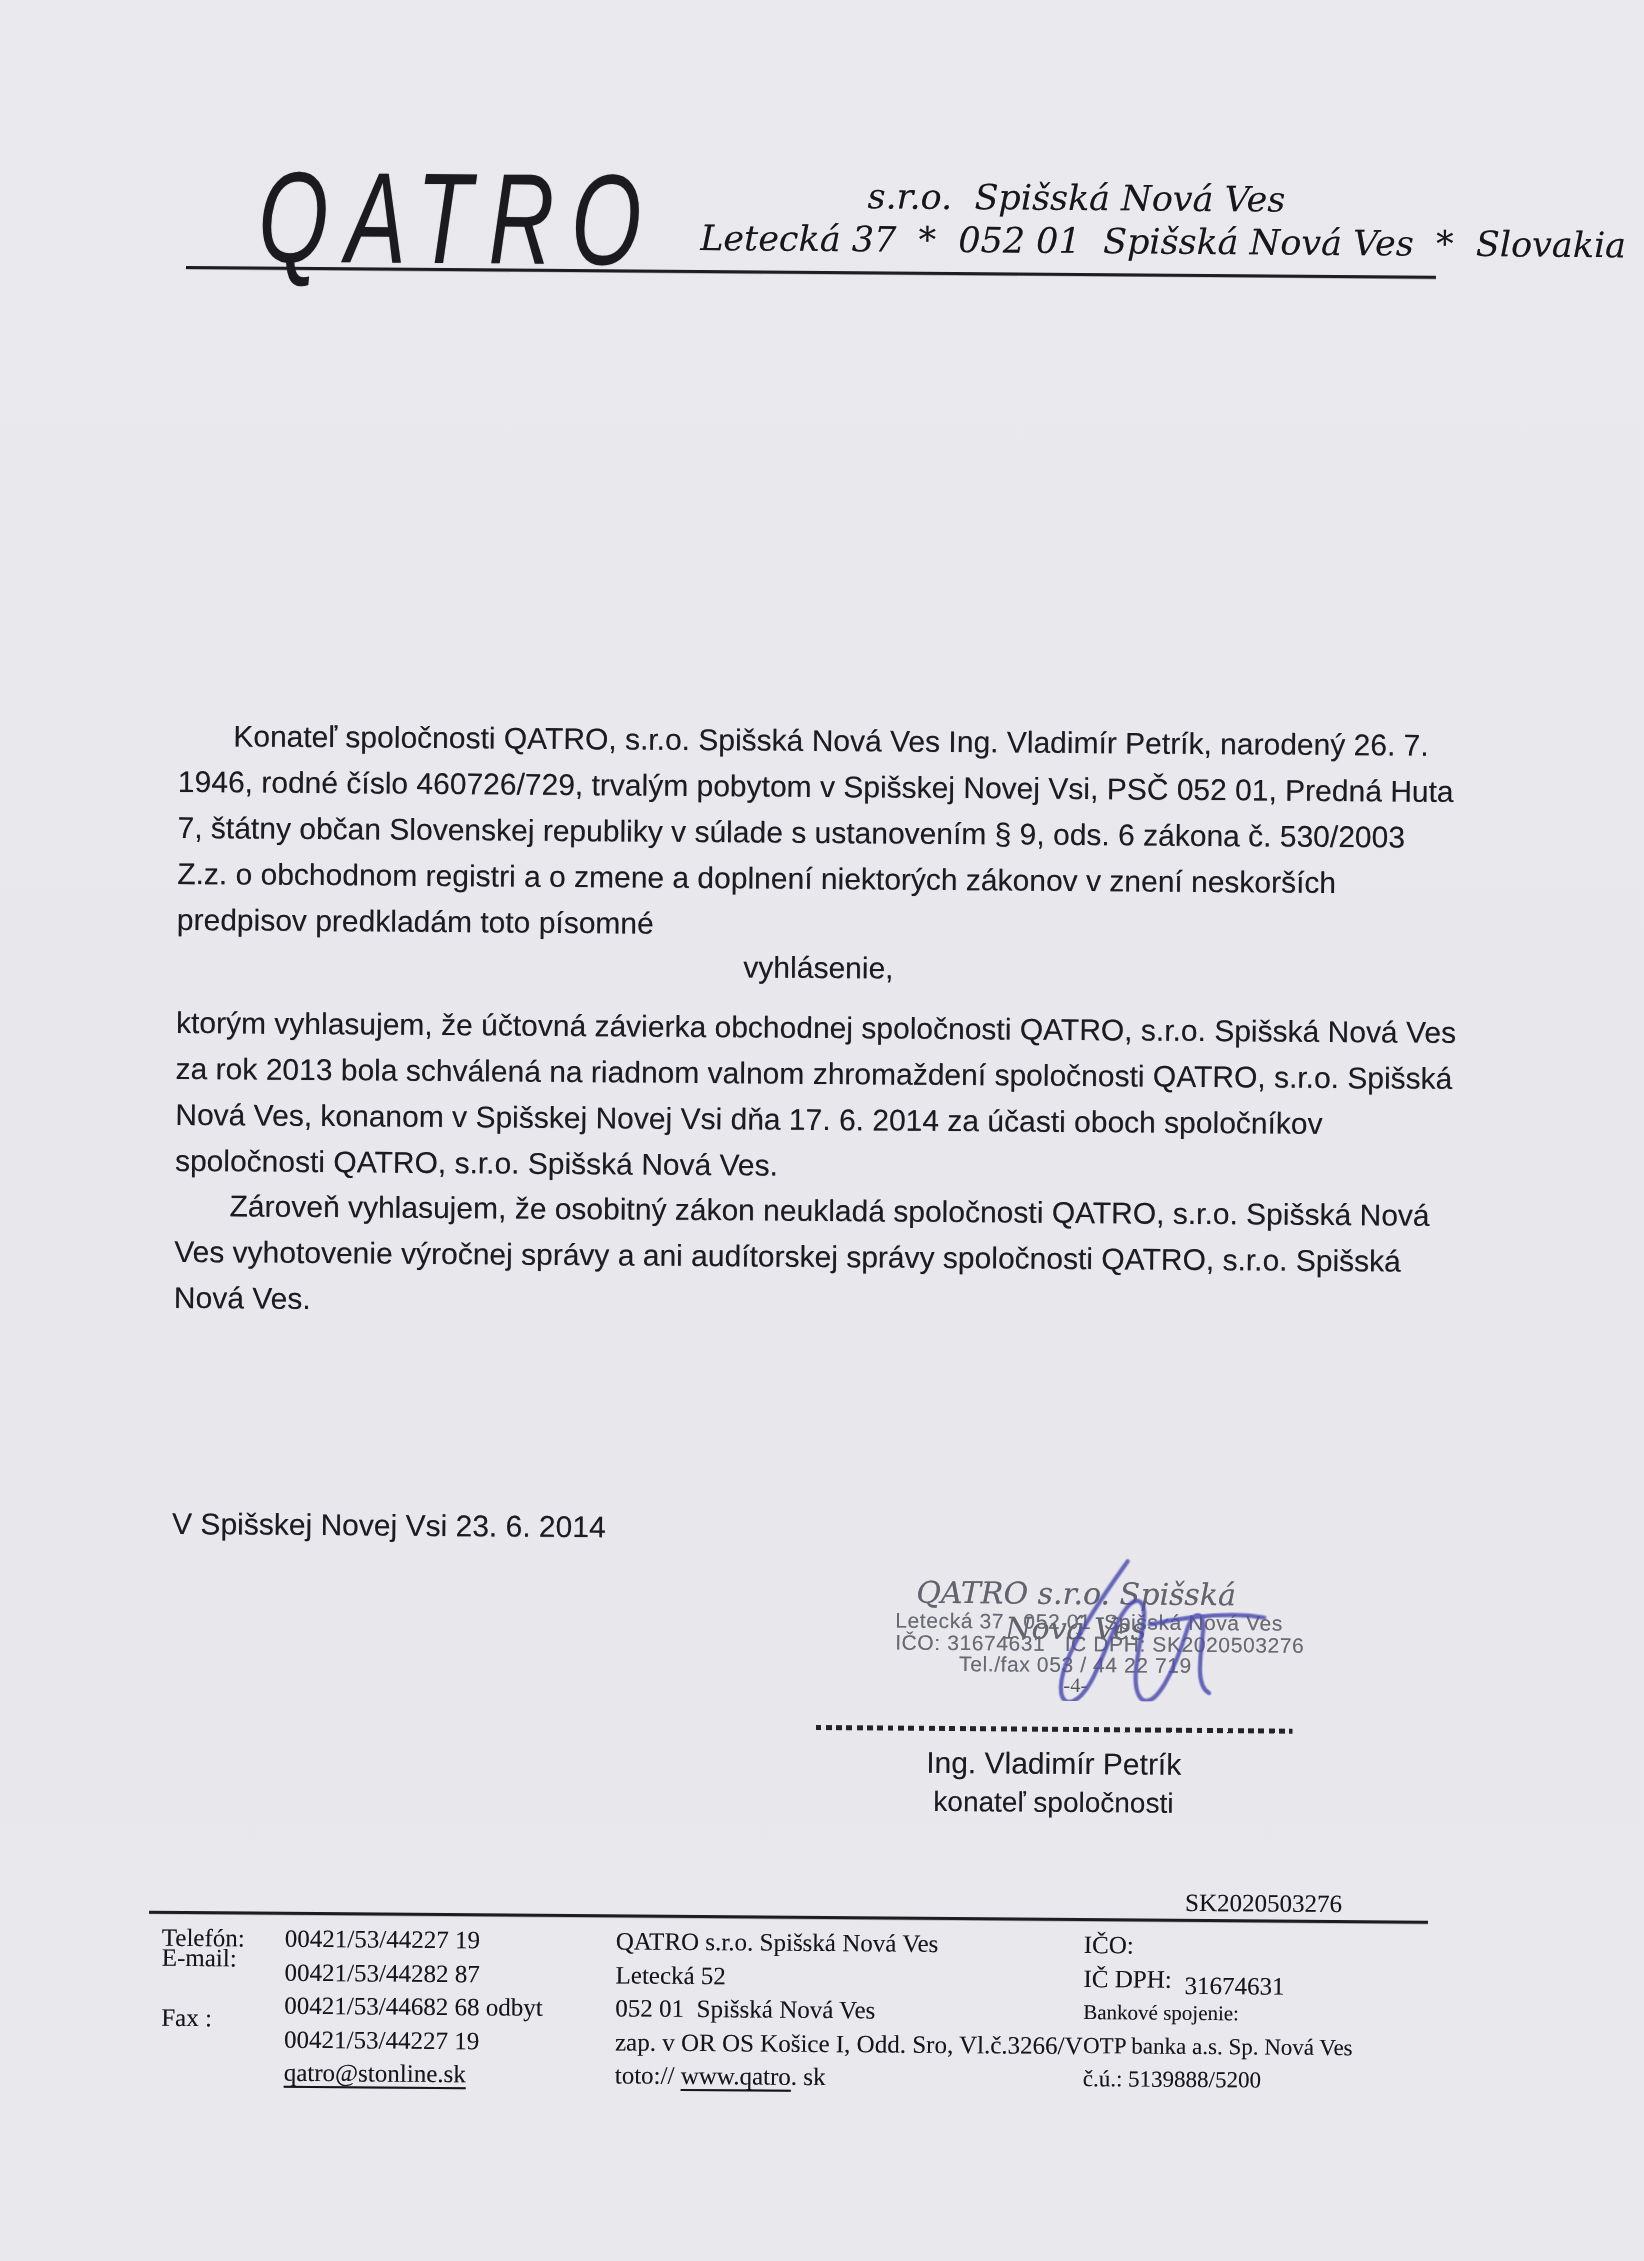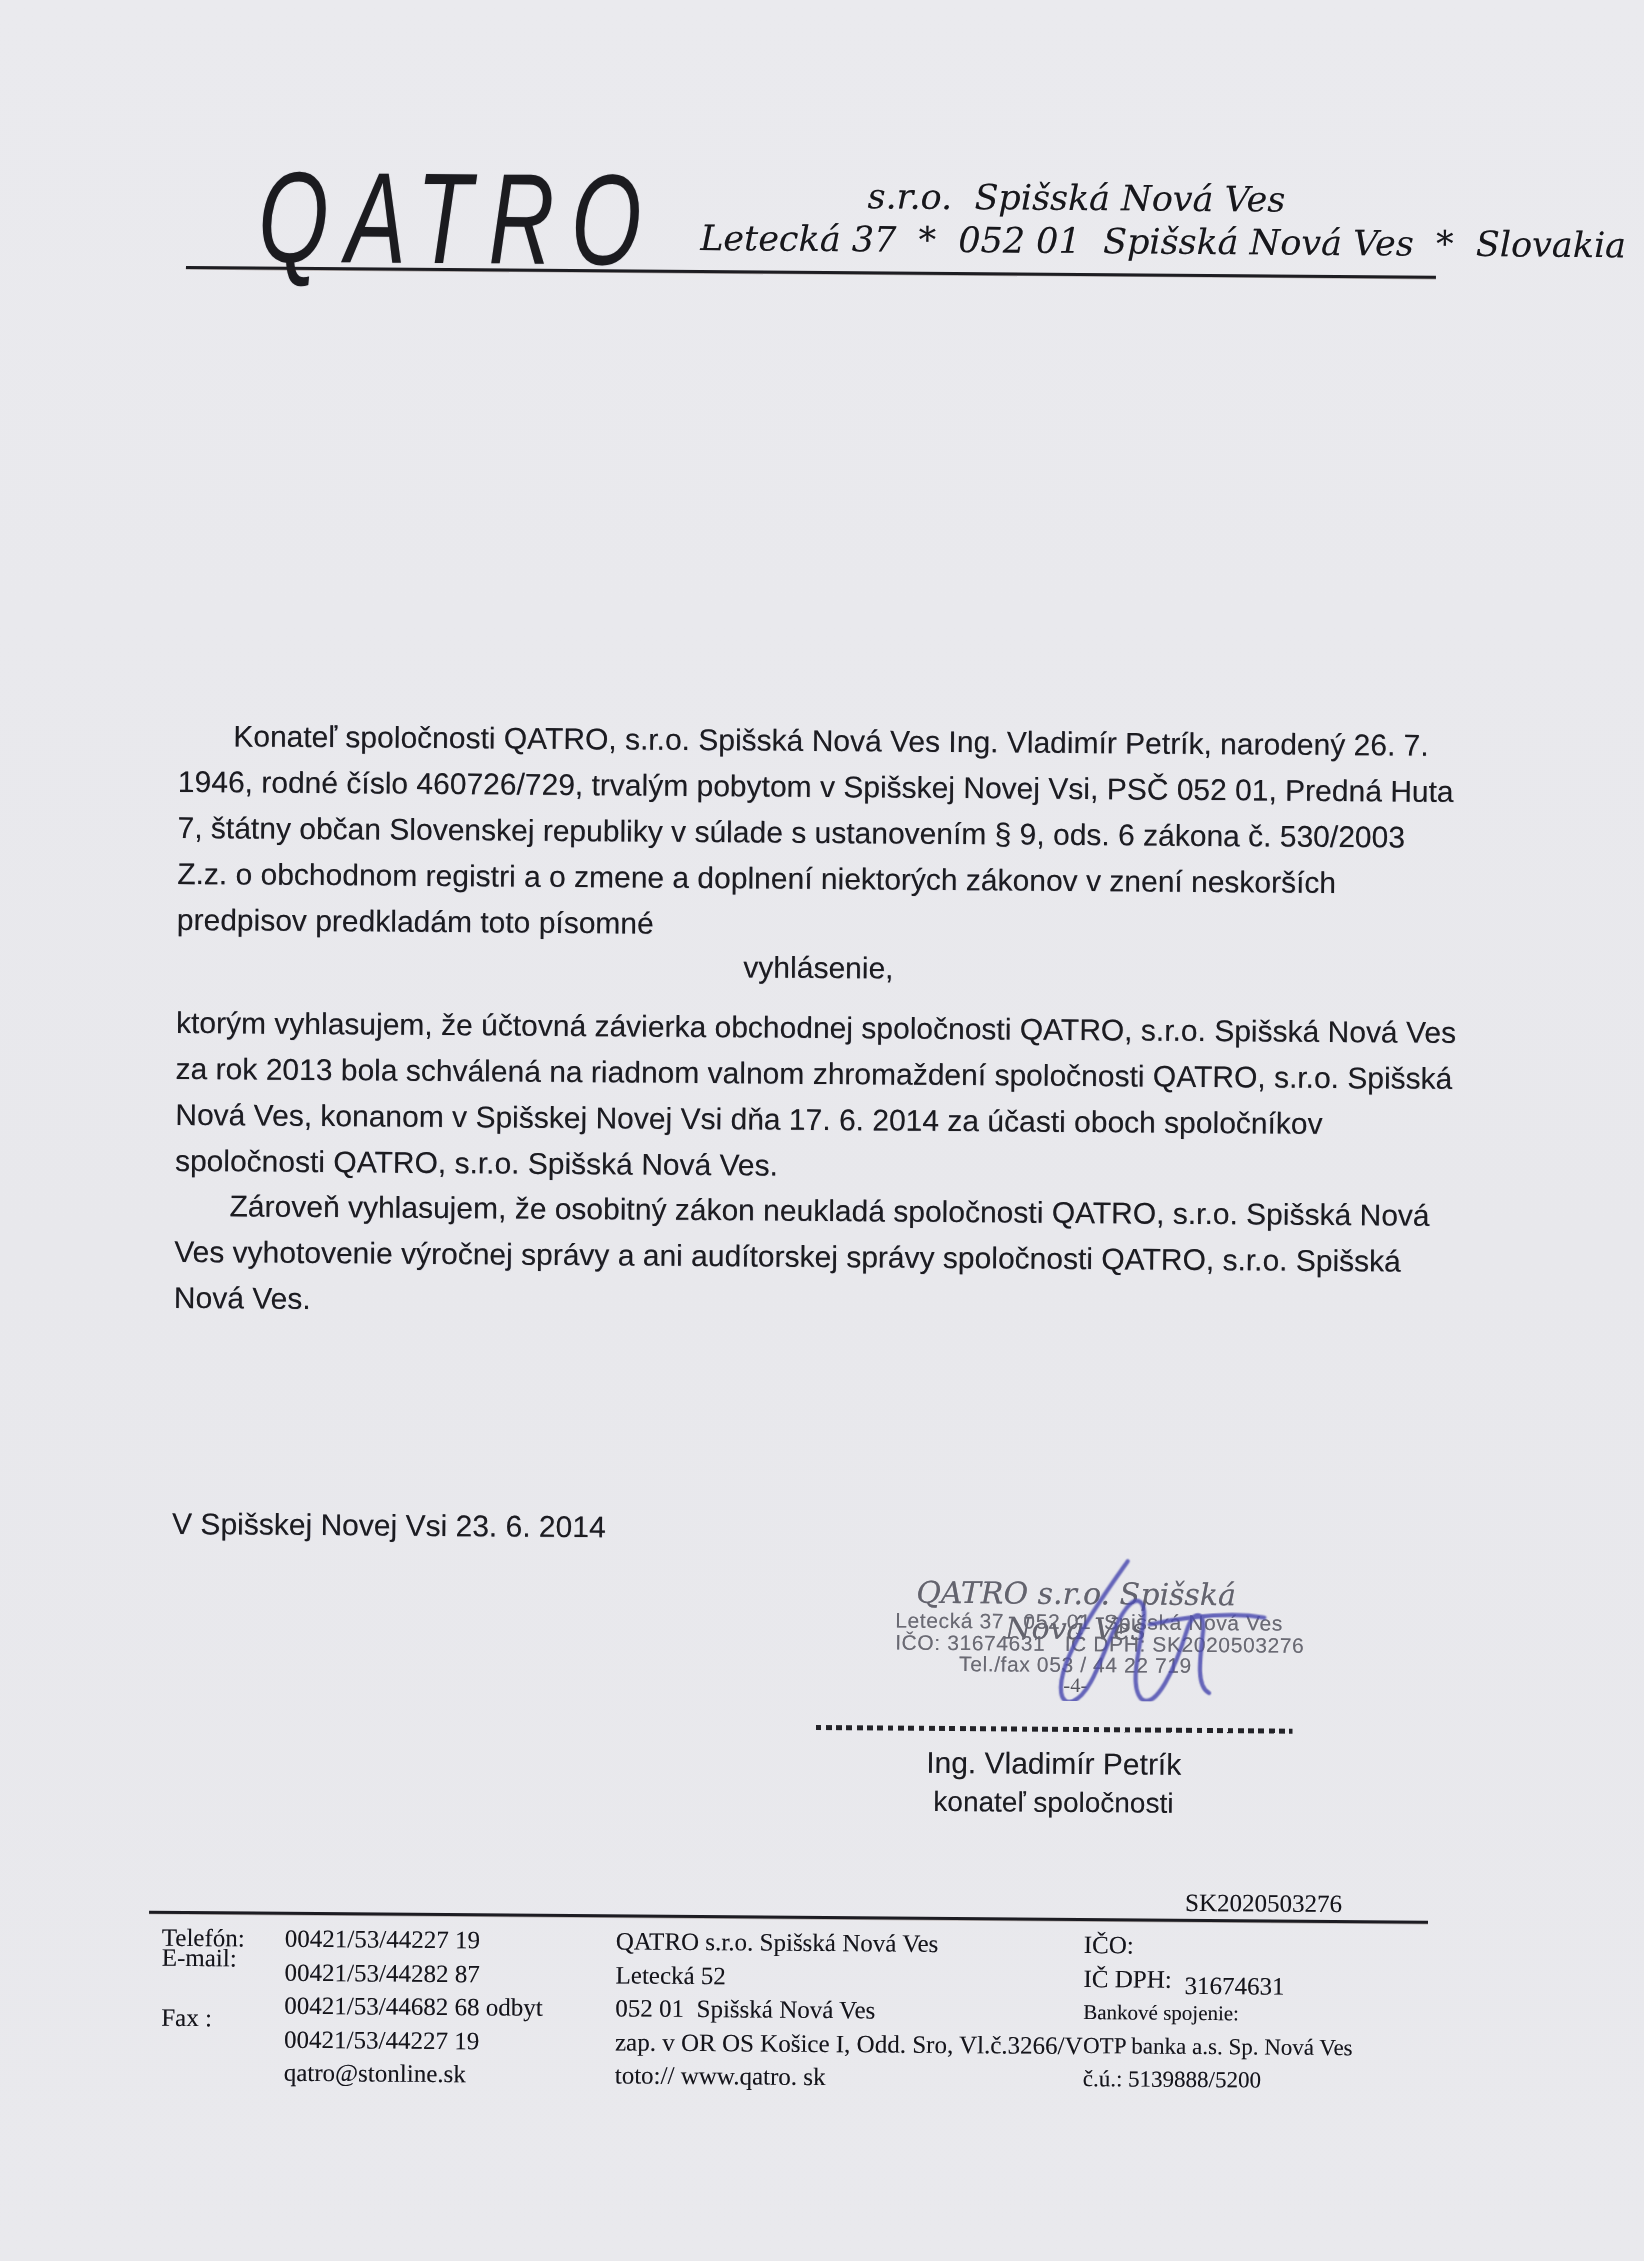--- a/index.html
+++ b/index.html
@@ -39,21 +39,21 @@
     background:repeating-linear-gradient(90deg,#232328 0 5.8px,transparent 5.8px 10.3px);}
   .sigline{left:827px;width:477px;text-align:center;color:#1c1c20;
     text-shadow:0 0 0.6px rgba(25,25,55,.45);}
   
   .ftr-rule{left:162px;top:1911px;width:1279px;height:3.2px;background:#1c1c22;
     box-shadow:0 0.6px 0 rgba(70,45,30,.3);}
   .ftr{font-family:"Liberation Serif",serif;font-size:25px;color:#15151a;line-height:1.1;
     text-shadow:0 0 0.6px rgba(25,25,55,.4);}
   .ftr-sm{font-size:21px;}
   .ftr-md{font-size:23px;}
-  .u{text-underline-offset:4.5px;text-decoration-thickness:1.9px;}
+  .u{text-decoration:underline;text-underline-offset:4.5px;text-decoration-thickness:1.9px;}
 </style>
 </head>
 <body>
 
 <div id="sheet">
 
   <div class="abs logo">QATRO</div>
   <div class="abs hdr-line pre" style="left:867px;top:172px;">s.r.o.  Spišská Nová Ves</div>
   <div class="abs hdr-line pre" style="left:700px;top:215px;">Letecká 37  *  052 01  Spišská Nová Ves  *  Slovakia</div>
   <div class="abs hdr-rule"></div>

